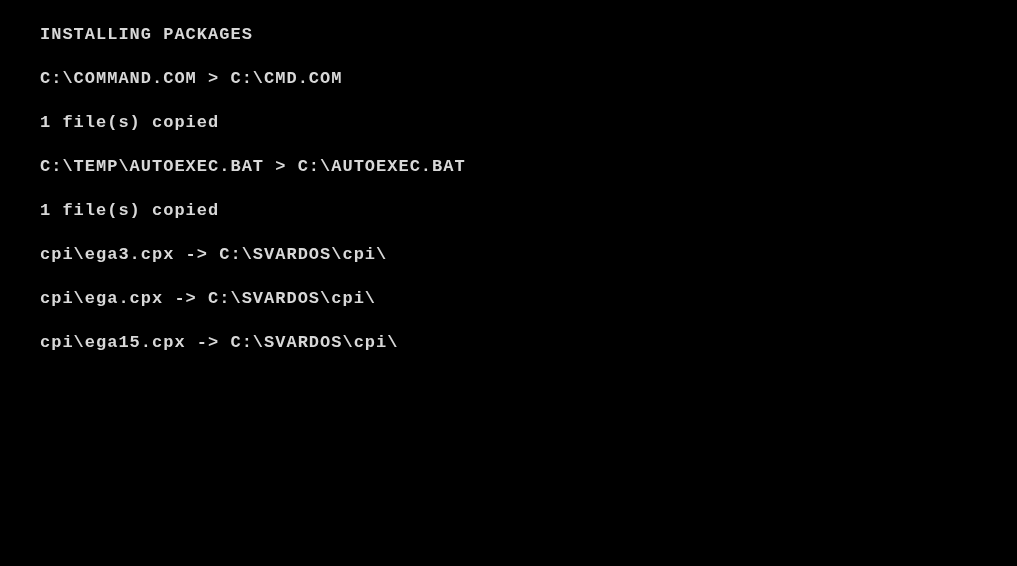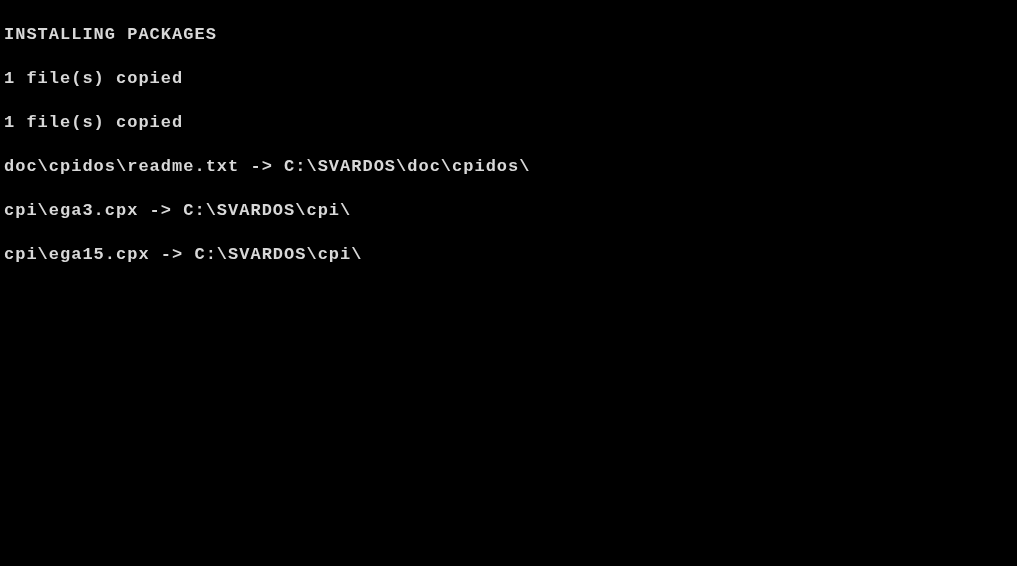--- a/index.html
+++ b/index.html
@@ -18,28 +18,31 @@
       color: #d8d8d8;
       letter-spacing: 1px;
       line-height: 22px;
       padding: 2px 4px;
     }
     .terminal {
       white-space: pre;
     }
     .line {
       display: block;
+      margin-left: 36px;
     }
   </style>
 </head>
 <body>
 
 <div class="terminal">
 <span class="line">INSTALLING PACKAGES</span>
+<span class="line">C:\COMMAND.COM &gt; C:\CMD.COM</span>
 <span class="line">1 file(s) copied</span>
+<span class="line">C:\TEMP\AUTOEXEC.BAT &gt; C:\AUTOEXEC.BAT</span>
 <span class="line">1 file(s) copied</span>
-<span class="line">doc\cpidos\readme.txt -&gt; C:\SVARDOS\doc\cpidos\</span>
 <span class="line">cpi\ega3.cpx -&gt; C:\SVARDOS\cpi\</span>
+<span class="line">cpi\ega.cpx -&gt; C:\SVARDOS\cpi\</span>
 <span class="line">cpi\ega15.cpx -&gt; C:\SVARDOS\cpi\</span>
 
 
 
 </div>
 
 </body></html>

